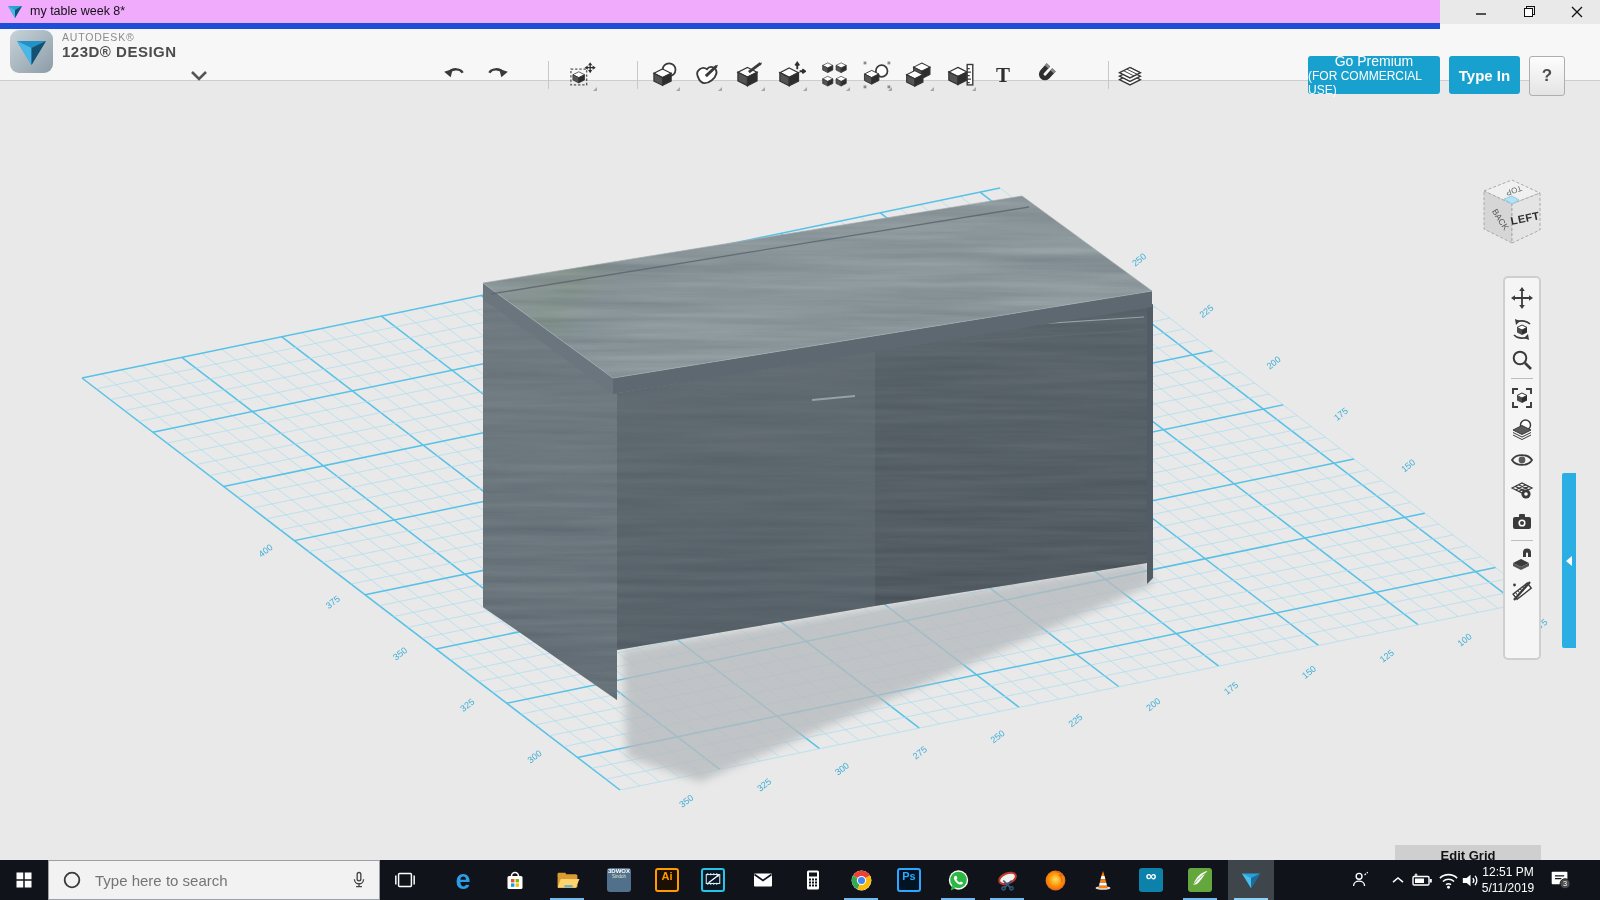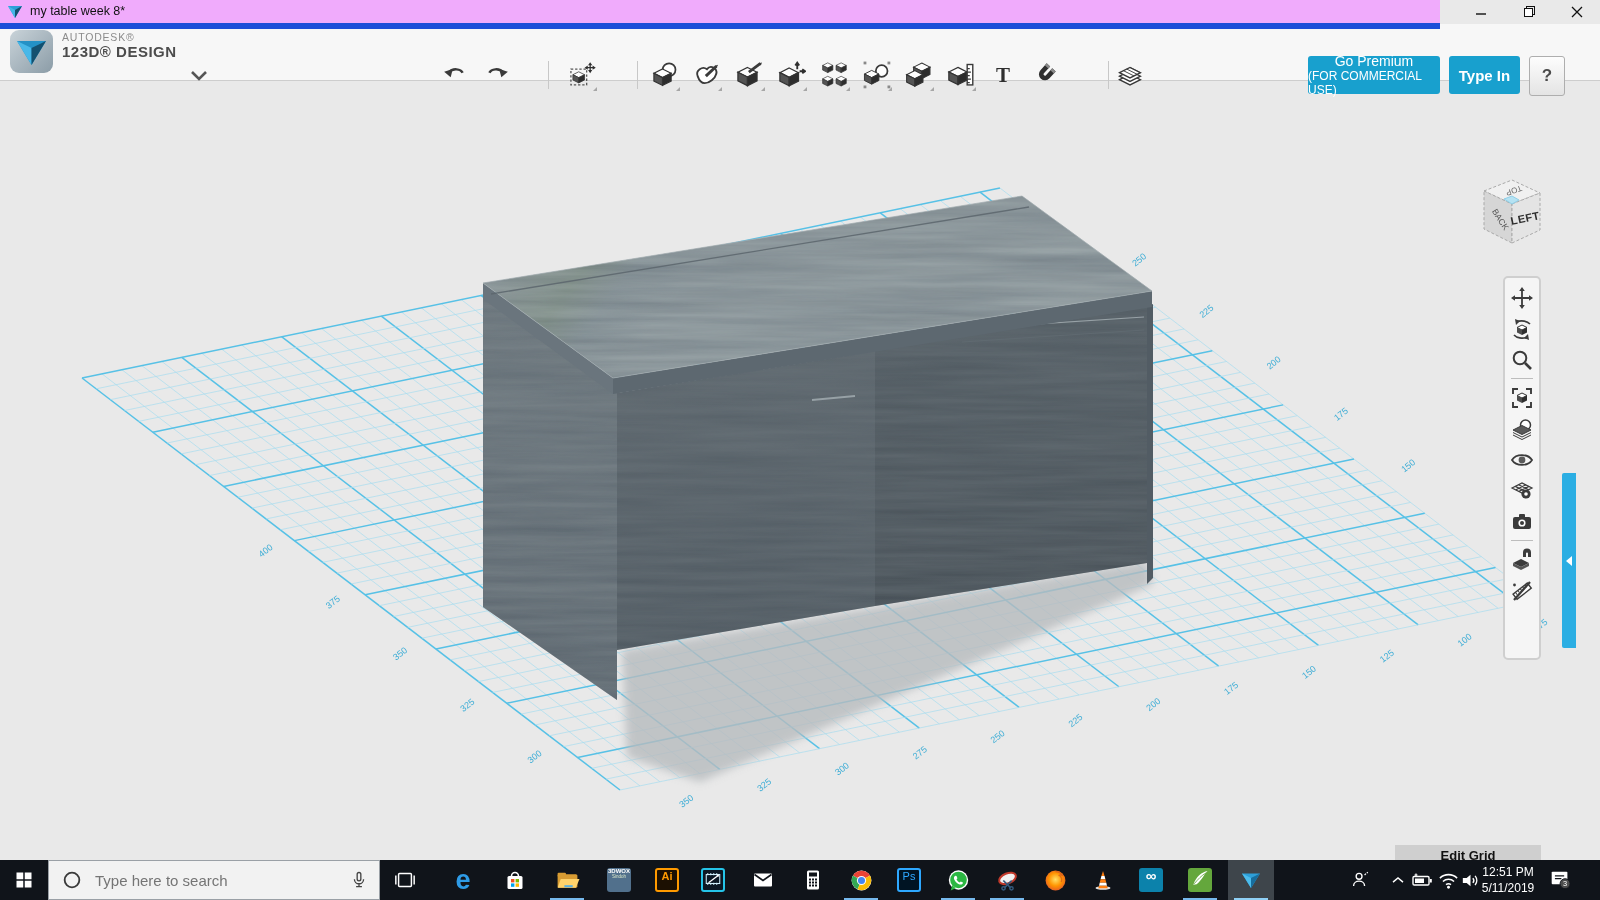--- a/index.html
+++ b/index.html
@@ -633,21 +633,21 @@
         <path d="M3.8 7.3a9.5 9.5 0 0 1 16.4 0L12 12z" fill="#ea4335"></path>
         <path d="M3.8 7.3a9.5 9.5 0 0 0 4.4 13.2L12 12z" fill="#34a853"></path>
         <path d="M20.2 7.3a9.5 9.5 0 0 1-12 13.2L12 12z" fill="#fbbc05"></path>
         <circle cx="12" cy="12" r="4.4" fill="#fff"></circle>
         <circle cx="12" cy="12" r="3.4" fill="#4285f4"></circle>
       </svg>
     <i class="runline"></i>
   </div>
   <div class="app" style="left:886px">
     <div class="tile" style="background:#001423;border:2px solid #2ea8ff">
-        <span style="font-size:11px;font-weight:normal;color:#2ea8ff">Ps</span>
+        <span style="font-size:11px;font-weight:bold;color:#2ea8ff">Ps</span>
       </div>
   </div>
   <div class="app" style="left:935px">
     <svg width="25" height="25" viewBox="0 0 24 24">
         <circle cx="12" cy="11.5" r="9.3" fill="#fff"></circle>
         <circle cx="12" cy="11.5" r="8" fill="#2cb742"></circle>
         <polygon points="4.5,21.5 6,16.5 9.5,19.5" fill="#2cb742"></polygon>
         <path d="M9 7.5c-1 .3-1.8 1.8-1.2 3.3.6 1.5 2.3 3.8 4.6 4.7 1.9.8 3.2.4 3.6-.6l.3-1.1-2.2-.9-.9.9c-1.3-.5-2.6-1.8-3.1-3.1l.9-.9-.9-2.2z" fill="#fff"></path>
       </svg>
     <i class="runline"></i>

